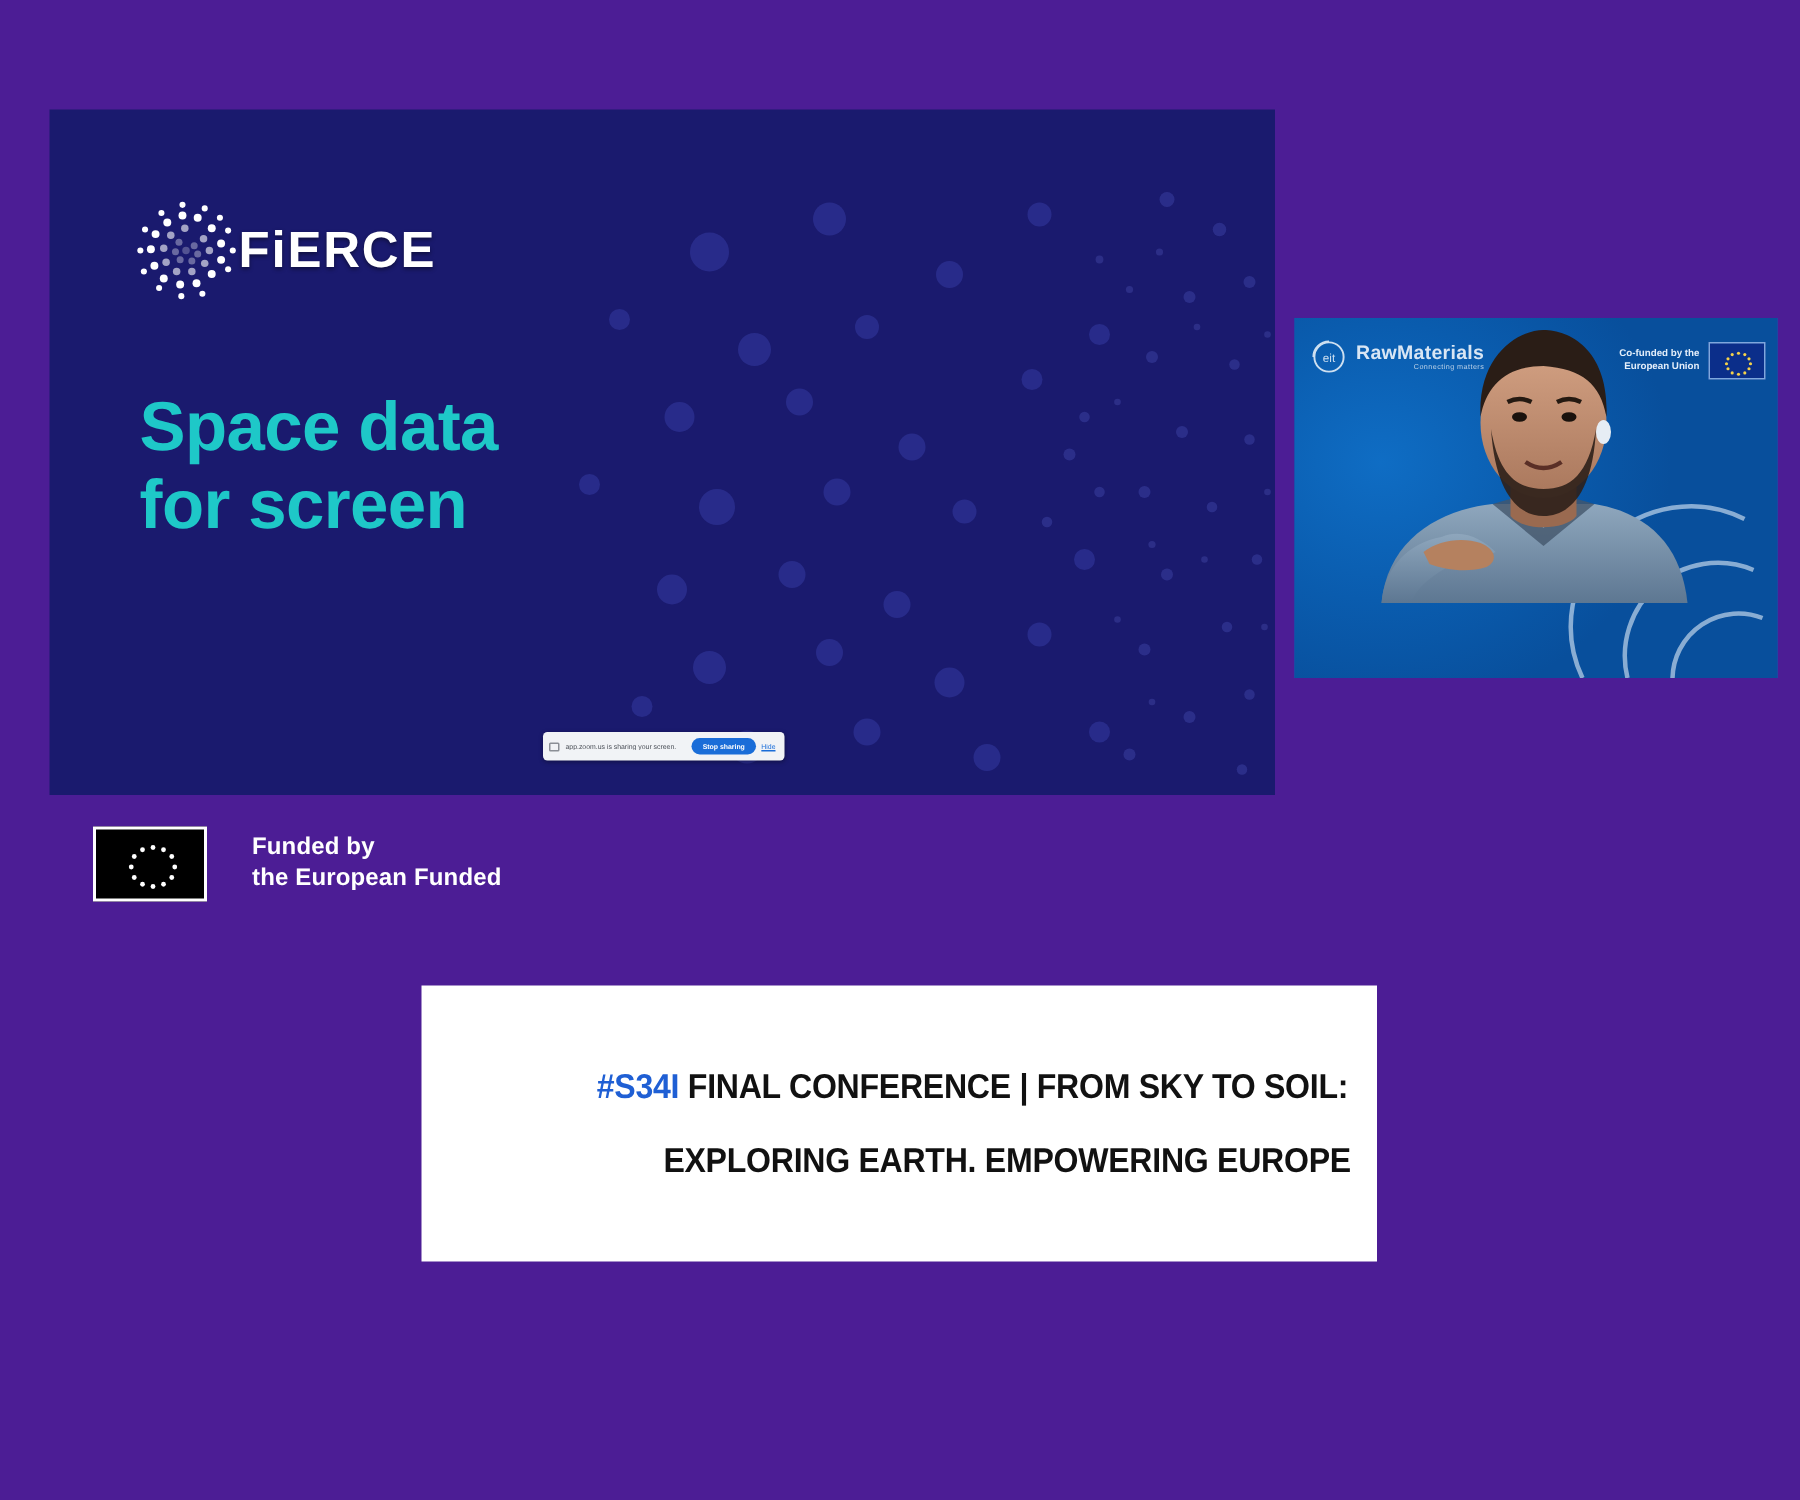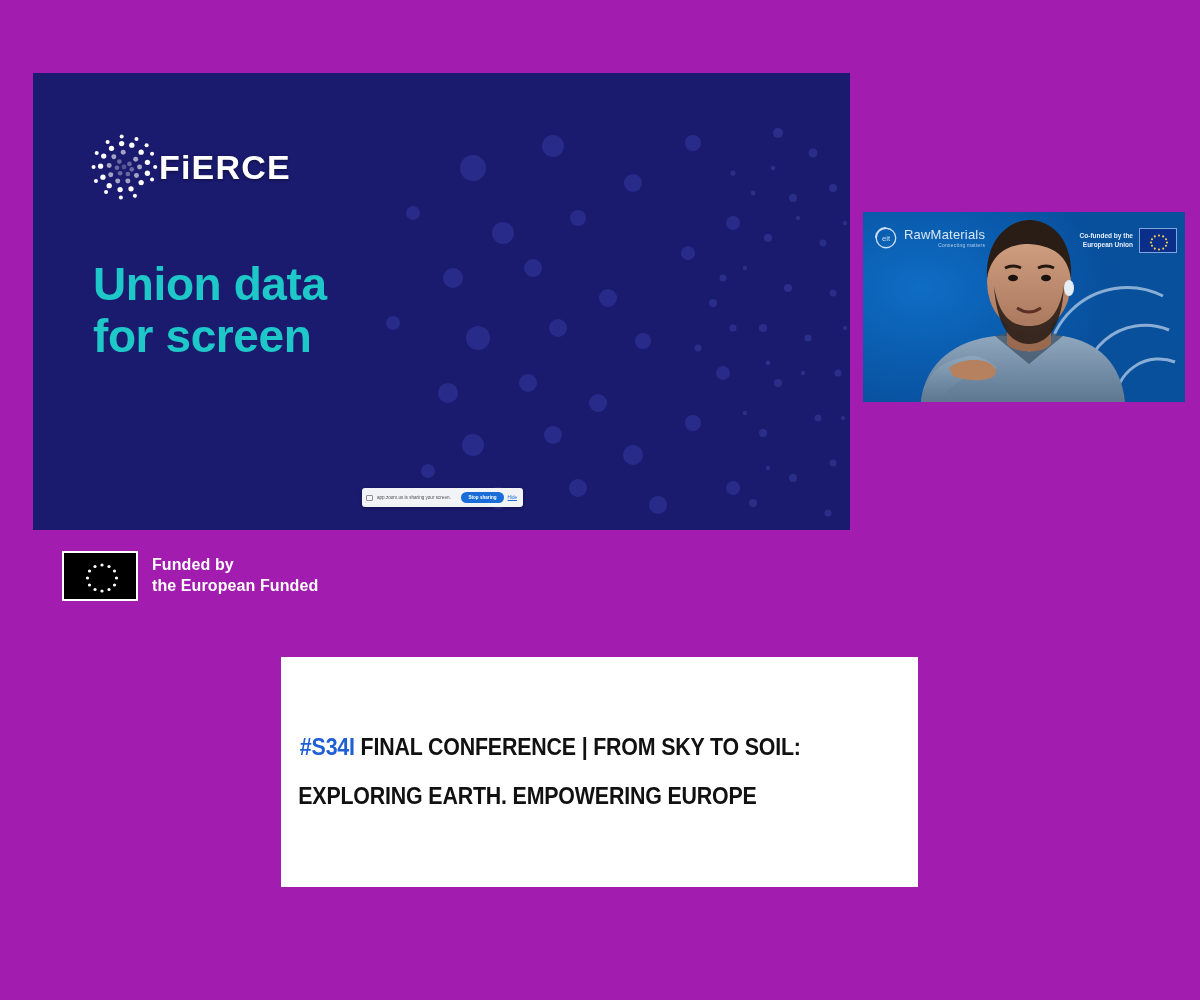--- a/index.html
+++ b/index.html
@@ -9,21 +9,21 @@
     height: 1000px;
     background: #000000;
     overflow: hidden;
     font-family: "Liberation Sans", sans-serif;
   }
 
   #stage {
     position: relative;
     width: 1200px;
     height: 1000px;
-    background: #a21caf;
+    background: #4c1d95;
   }
 
   
   #shared-slide {
     position: absolute;
     left: 33px;
     top: 73px;
     width: 817px;
     height: 457px;
     background: #1a1a6e;
@@ -121,21 +121,21 @@
     padding-right: 2px;
   }
 
   
   #eu-funding {
     position: absolute;
     left: 62px;
     top: 551px;
     display: flex;
     align-items: center;
-    gap: 14px;
+    gap: 30px;
   }
   #eu-flag-box {
     width: 76px;
     height: 50px;
     border: 2px solid #ffffff;
     position: relative;
     background: #000000;
     flex: 0 0 auto;
   }
   #eu-funding-text {
@@ -147,21 +147,21 @@
     font-family: "Liberation Sans", sans-serif;
   }
   #eu-funding-text span { display: block; }
 
   
   #webcam-tile {
     position: absolute;
     left: 863px;
     top: 212px;
     width: 322px;
-    height: 190px;
+    height: 240px;
     background: #0a5fb0;
     overflow: hidden;
   }
   #webcam-bg {
     position: absolute; inset: 0;
     background:
       radial-gradient(ellipse 60% 70% at 18% 40%, #0f6dc4 0%, #0a5cae 55%, #084f9c 100%),
       #0a5cae;
   }
   #webcam-arcs { position: absolute; right: 0; bottom: 0; width: 140px; height: 150px; }
@@ -171,21 +171,21 @@
     position: absolute;
     left: 10px; top: 13px;
     display: flex; align-items: center; gap: 5px;
     z-index: 4;
   }
   #eit-mark { width: 26px; height: 26px; }
   #eit-words { line-height: 1; }
   #eit-name {
     color: #d9e6f4;
     font-size: 13px;
-    font-weight: 400;
+    font-weight: 700;
     letter-spacing: .2px;
     font-family: "Liberation Sans", sans-serif;
     display: block;
   }
   #eit-tag {
     color: #bcd2e8;
     font-size: 4.8px;
     letter-spacing: .3px;
     text-align: right;
     margin-top: 3px;
@@ -219,25 +219,25 @@
 
   
   #speaker { position: absolute; left: 0; top: 0; width: 322px; height: 190px; z-index: 3; }
 
   
   #caption-banner {
     position: absolute;
     left: 281px;
     top: 657px;
     width: 637px;
-    height: 230px;
+    height: 184px;
     background: #ffffff;
     display: flex;
     flex-direction: column;
-    align-items: flex-start;
+    align-items: flex-end;
     justify-content: center;
     gap: 22px;
   }
   .caption-line {
     font-family: "Liberation Sans", sans-serif;
     font-size: 23px;
     font-weight: 700;
     color: #111111;
     letter-spacing: -0.2px;
     text-align: center;
@@ -369,21 +369,21 @@
             <circle cx="29" cy="18" r="2.6"></circle>
           <circle cx="47" cy="11" r="2.6"></circle>
             <circle cx="66" cy="14" r="2.6"></circle>
           <circle cx="79" cy="22" r="2.6"></circle>
         </g>
       </svg>
       <div id="fierce-wordmark">FiERCE</div>
     </div>
 
     <div id="slide-headline">
-      <span class="l1">Union data</span>
+      <span class="l1">Space data</span>
       <span class="l2">for screen</span>
     </div>
 
     <div id="share-bar">
       <span class="sb-icon"></span>
       <span class="sb-text">app.zoom.us is sharing your screen.</span>
       <span class="sb-stop">Stop sharing</span>
       <span class="sb-hide">Hide</span>
     </div>
   </div>

